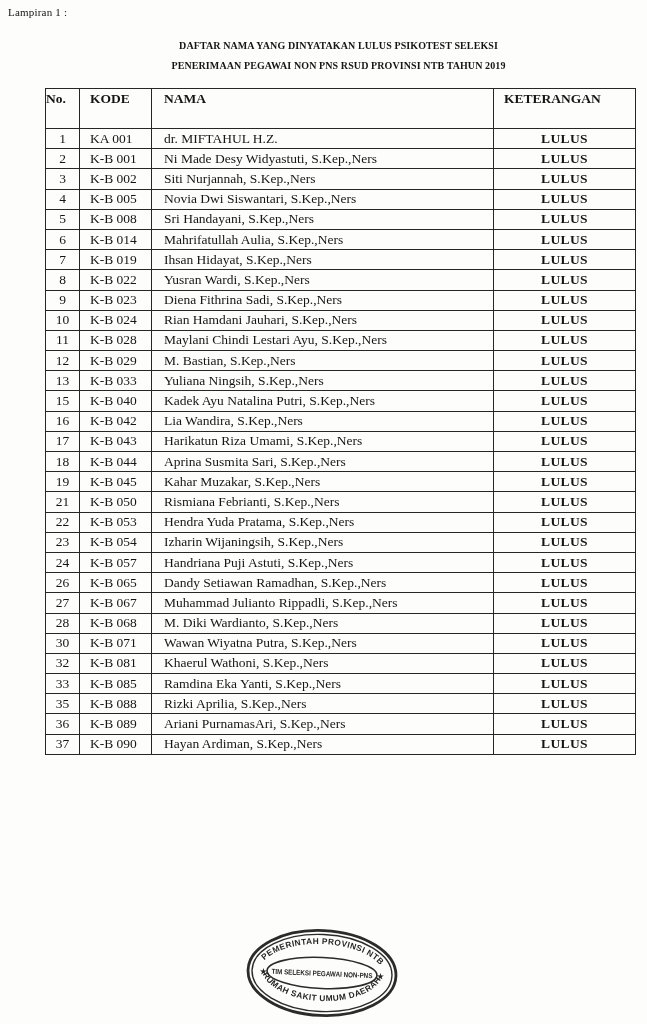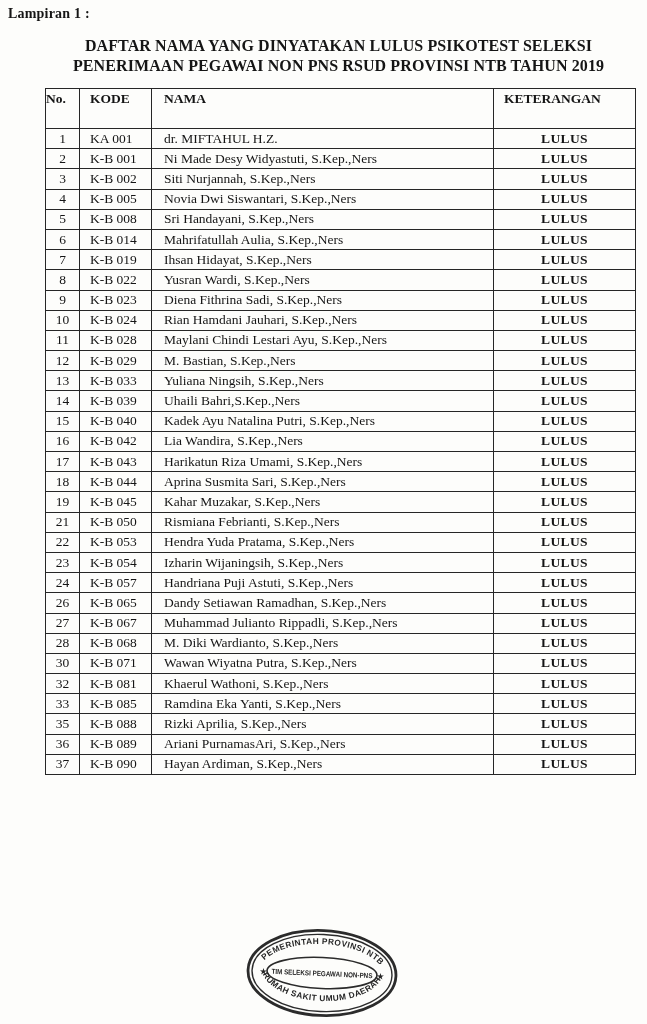--- a/index.html
+++ b/index.html
@@ -9,27 +9,27 @@
     background: #fdfdfb;
     font-family: "Liberation Serif", "DejaVu Serif", serif;
     color: #151515;
     position: relative;
     overflow: hidden;
   }
   .page { position: absolute; inset: 0; }
 
   .lampiran {
     position: absolute; left: 8px; top: 6px;
-    font-size: 14px; font-weight: bold; letter-spacing: 0.2px;
+    font-size: 11px; font-weight: normal; letter-spacing: 0.2px;
   }
 
   .doc-title {
     position: absolute; left: 34px; right: 4px; top: 36px;
     text-align: center;
-    font-size: 16px; font-weight: bold; line-height: 20px;
+    font-size: 10px; font-weight: bold; line-height: 20px;
     letter-spacing: 0.1px;
   }
 
   table.roster {
     position: absolute; left: 45px; top: 88px;
     width: 590px;
     border-collapse: collapse; table-layout: fixed;
     font-size: 13.5px;
   }
   table.roster col.w-no  { width: 34px; }
@@ -179,26 +179,20 @@
           <td class="c-ket">LULUS</td>
         </tr>
 
         <tr>
           <td class="c-no">13</td>
           <td class="c-kode">K-B 033</td>
           <td class="c-nama">Yuliana Ningsih, S.Kep.,Ners</td>
           <td class="c-ket">LULUS</td>
         </tr>
 
-        <tr>
-          <td class="c-no">14</td>
-          <td class="c-kode">K-B 039</td>
-          <td class="c-nama">Uhaili Bahri,S.Kep.,Ners</td>
-          <td class="c-ket">LULUS</td>
-        </tr>
 
         <tr>
           <td class="c-no">15</td>
           <td class="c-kode">K-B 040</td>
           <td class="c-nama">Kadek Ayu Natalina Putri, S.Kep.,Ners</td>
           <td class="c-ket">LULUS</td>
         </tr>
 
         <tr>
           <td class="c-no">16</td>

